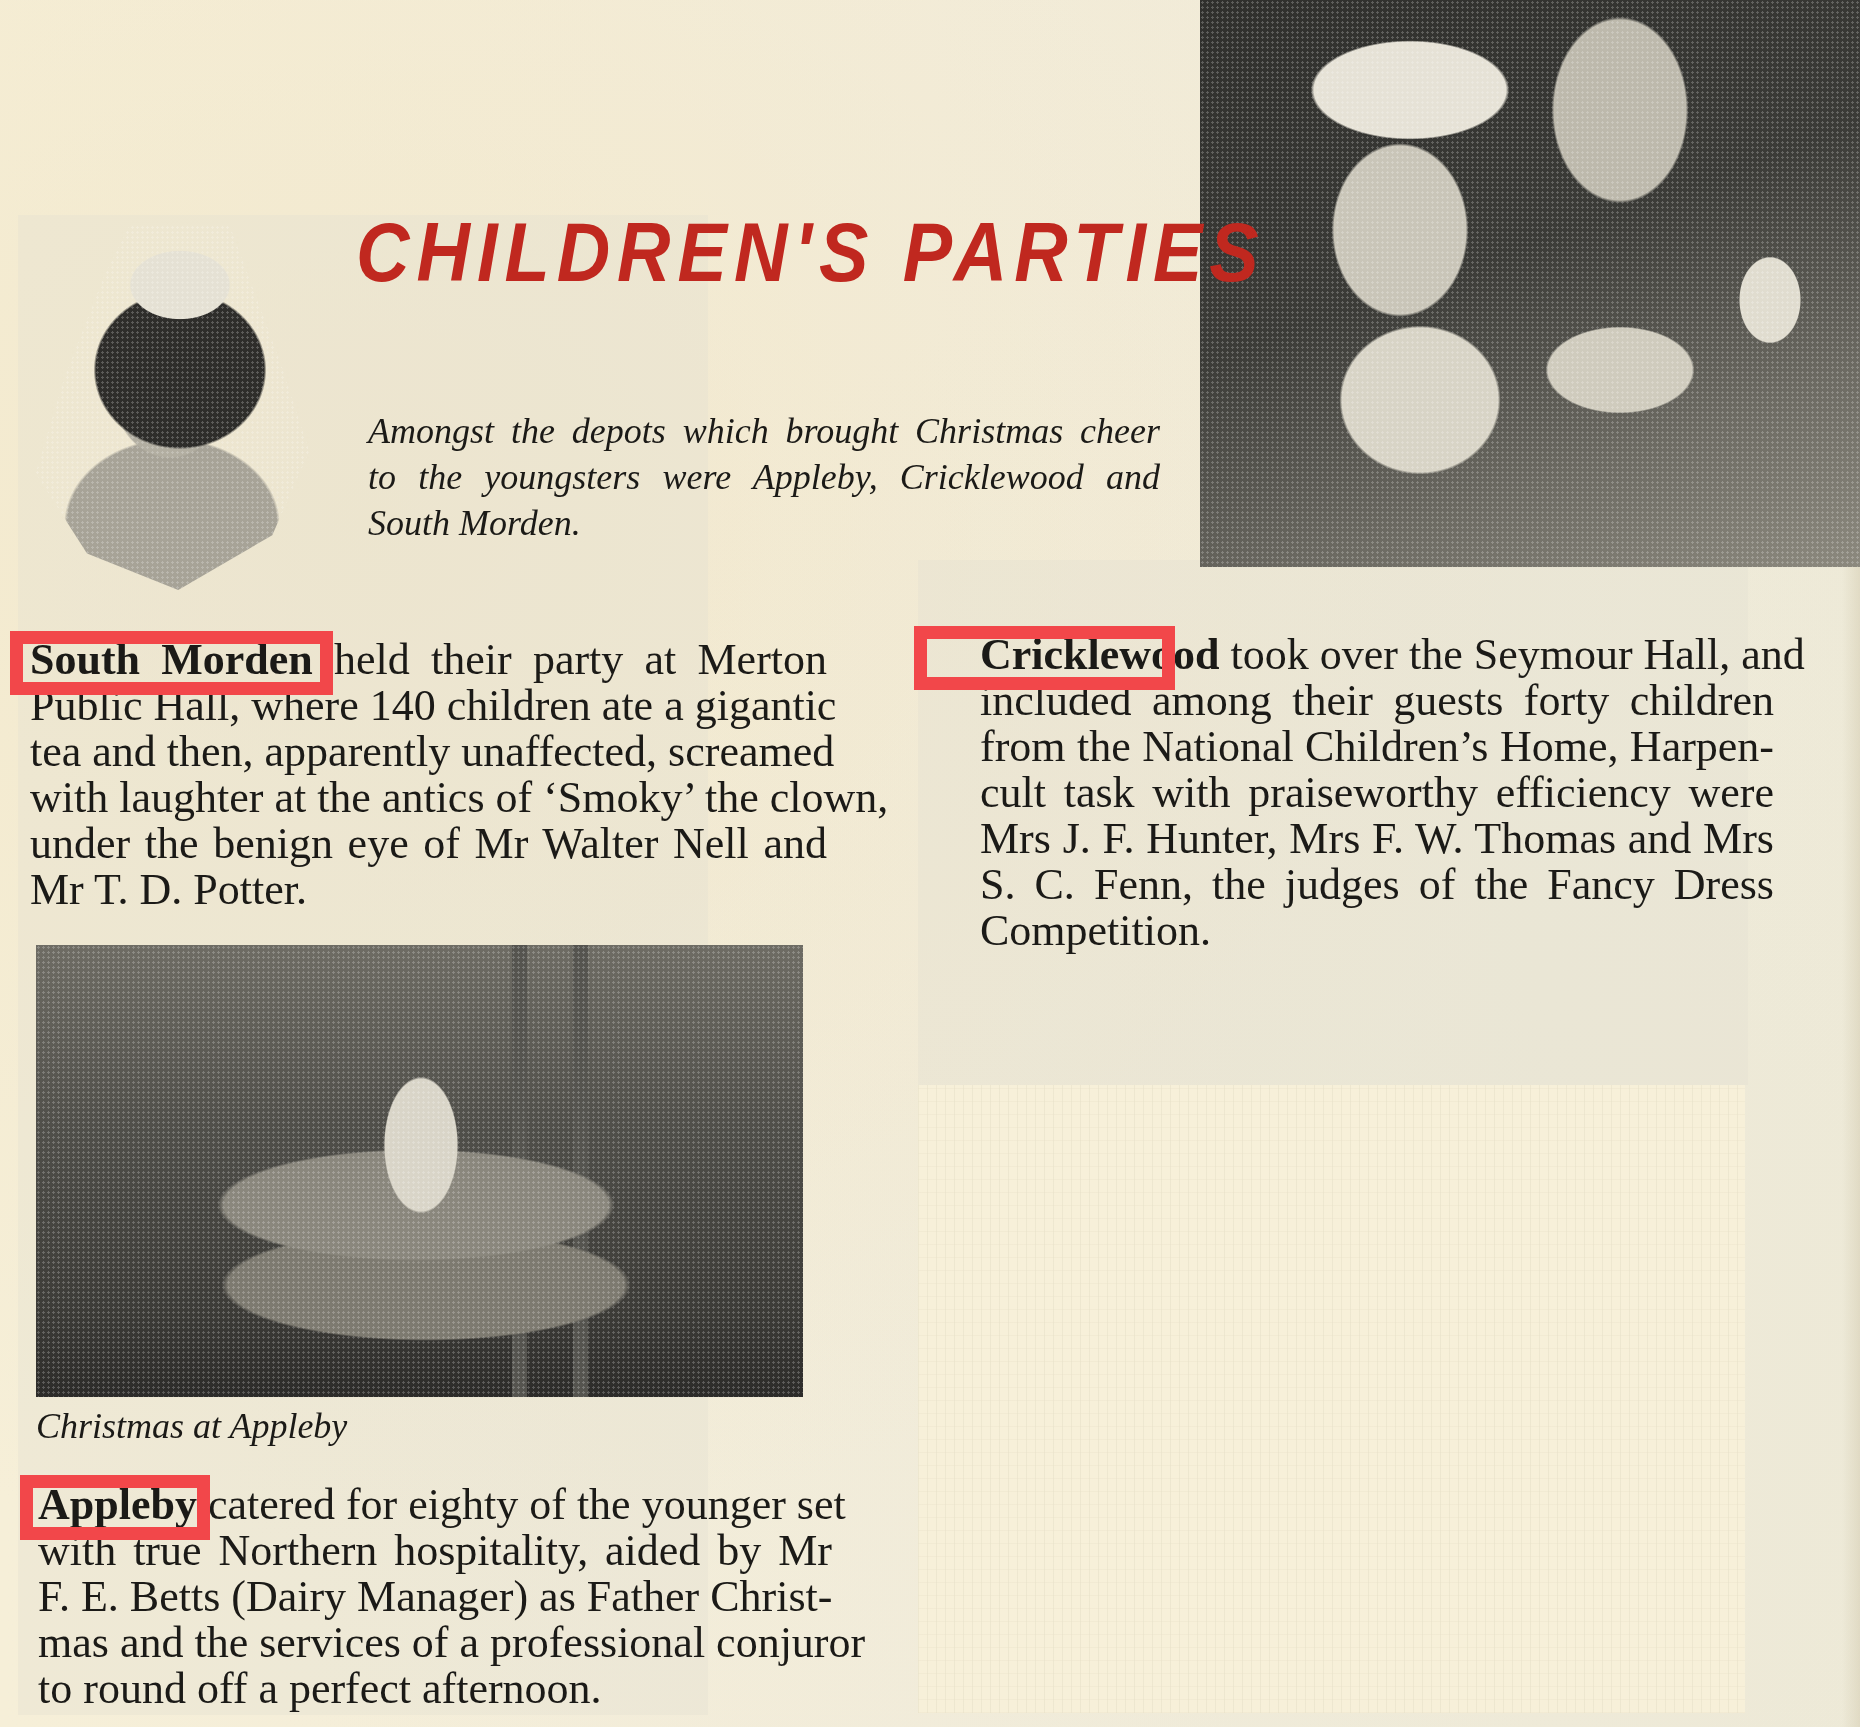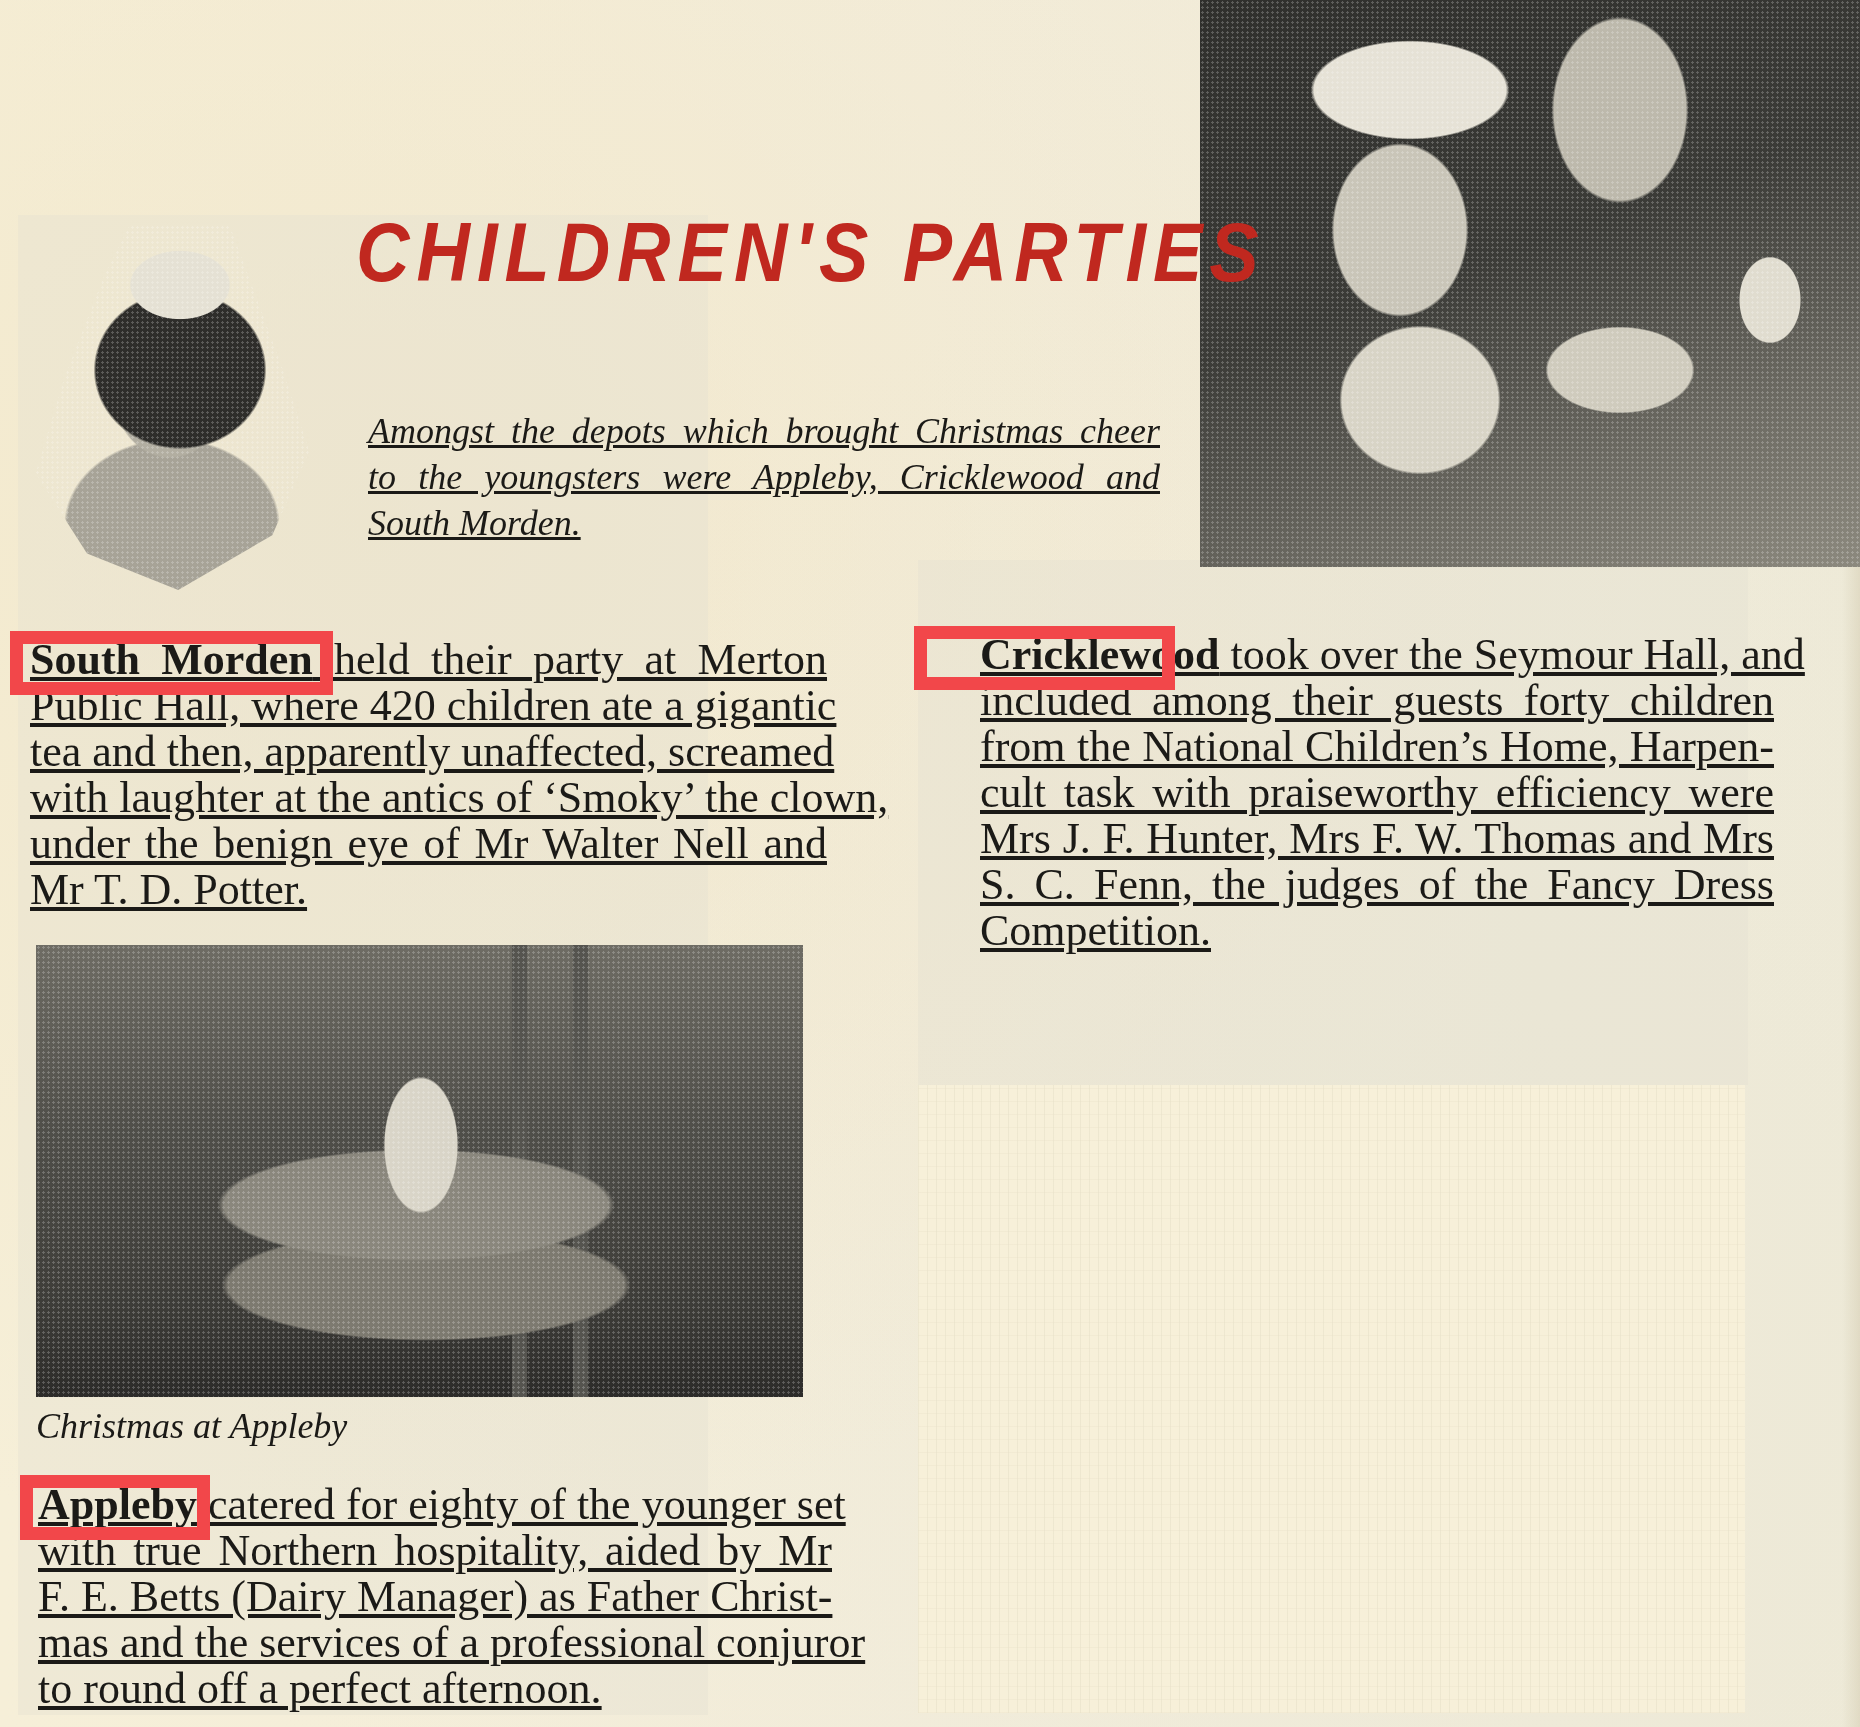--- a/index.html
+++ b/index.html
@@ -80,21 +80,21 @@
     font-size: 74px; letter-spacing: 7px;
     color: #c0281f; white-space: nowrap;
     transform: scaleY(1.12); transform-origin: left top;
   }
 
   
   .intro {
     position: absolute; left: 368px; top: 408px; width: 792px;
     font-style: italic; font-size: 36px; line-height: 46px;
   }
-  .line { display: block; text-align: justify; text-align-last: justify; white-space: nowrap; text-decoration: underline; }
+  .line { display: block; text-align: justify; text-align-last: justify; white-space: nowrap; }
   .line.last { text-align-last: left; }
 
   
   .para {
     position: absolute; font-size: 44px; line-height: 46px;
   }
   .para-south { left: 30px; top: 637px; width: 797px; }
   .para-crickle { left: 980px; top: 632px; width: 794px; }
   .para-appleby { left: 38px; top: 1482px; width: 794px; }
   .bold { font-weight: 700; }
@@ -129,21 +129,21 @@
 <div class="title">CHILDREN'S PARTIES</div>
 
 <div class="intro">
   <span class="line">Amongst the depots which brought Christmas cheer</span>
   <span class="line">to the youngsters were Appleby, Cricklewood and</span>
   <span class="line last">South Morden.</span>
 </div>
 
 <div class="para para-south">
   <span class="line"><span class="bold">South Morden</span><span> held their party at Merton</span></span>
-  <span class="line">Public Hall, where 420 children ate a gigantic</span>
+  <span class="line">Public Hall, where 140 children ate a gigantic</span>
   <span class="line">tea and then, apparently unaffected, screamed</span>
   <span class="line">with laughter at the antics of ‘Smoky’ the clown,</span>
   <span class="line">under the benign eye of Mr Walter Nell and</span>
   <span class="line last">Mr T. D. Potter.</span>
 </div>
 
 <div class="para para-crickle">
   <span class="line"><span class="bold">Cricklewood</span><span> took over the Seymour Hall, and</span></span>
   <span class="line">included among their guests forty children</span>
   <span class="line">from the National Children’s Home, Harpen-</span>

